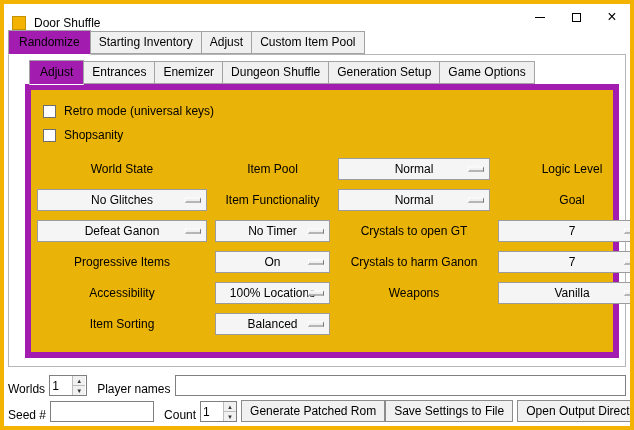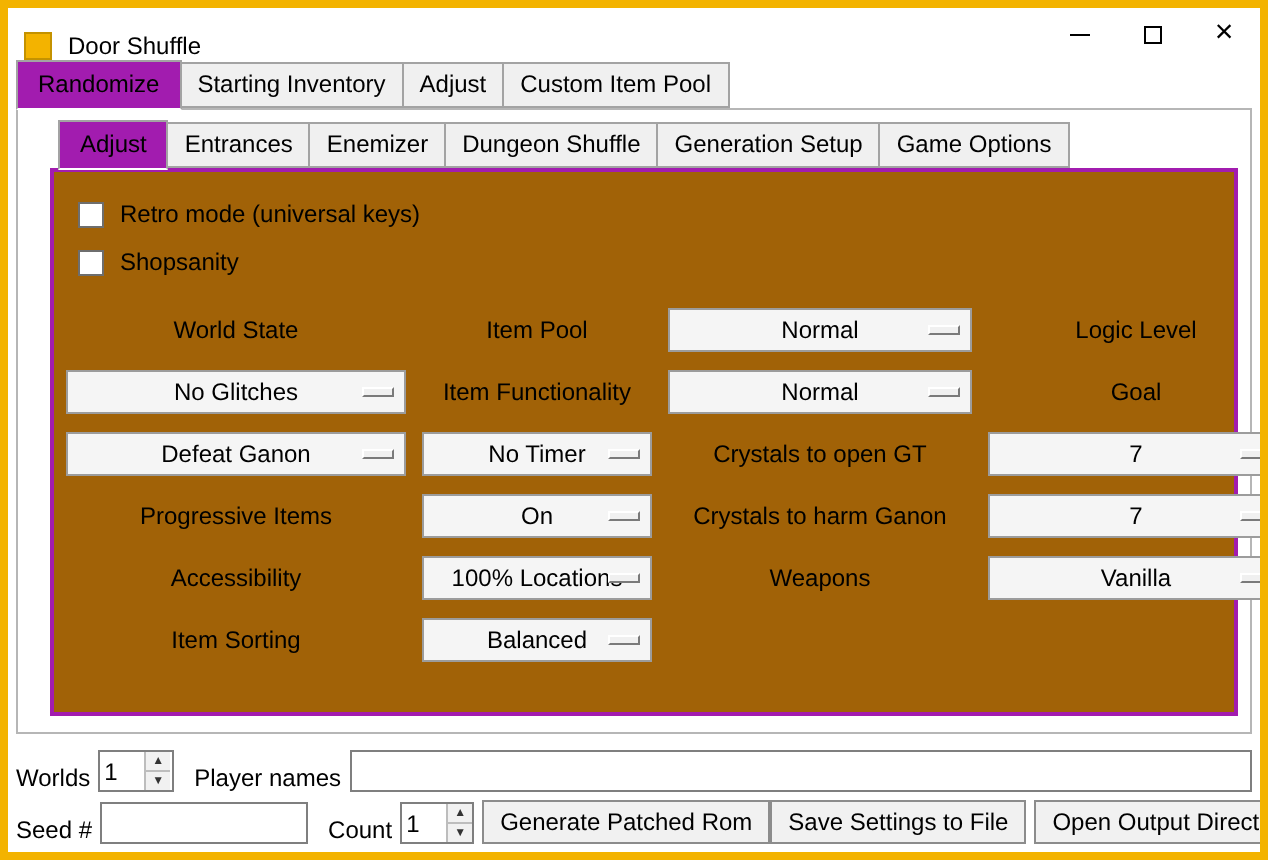--- a/index.html
+++ b/index.html
@@ -45,22 +45,22 @@
   .outer-panel {
     flex: 1 1 auto; min-height: 0;
     margin: 0 4px;
     border: 1px solid #b6b6b6;
     background: #fff;
     padding: 5px 6px 8px 16px;
     display: flex; flex-direction: column;
   }
   .inner-panel {
     flex: 1 1 auto; min-height: 0;
-    border: 2px solid #a21caf;
-    background: #a16207;
+    border: 6px solid #a21caf;
+    background: #eab308;
     padding: 9px 6px;
   }
 
   
   .check-row { display: flex; align-items: center; height: 24px; padding-left: 6px; }
   .checkbox { width: 13px; height: 13px; background: #fff; border: 1px solid #6e6e6e; margin-right: 8px; flex: 0 0 13px; }
 
   
   .opt-grid {
     margin-top: 6px;

